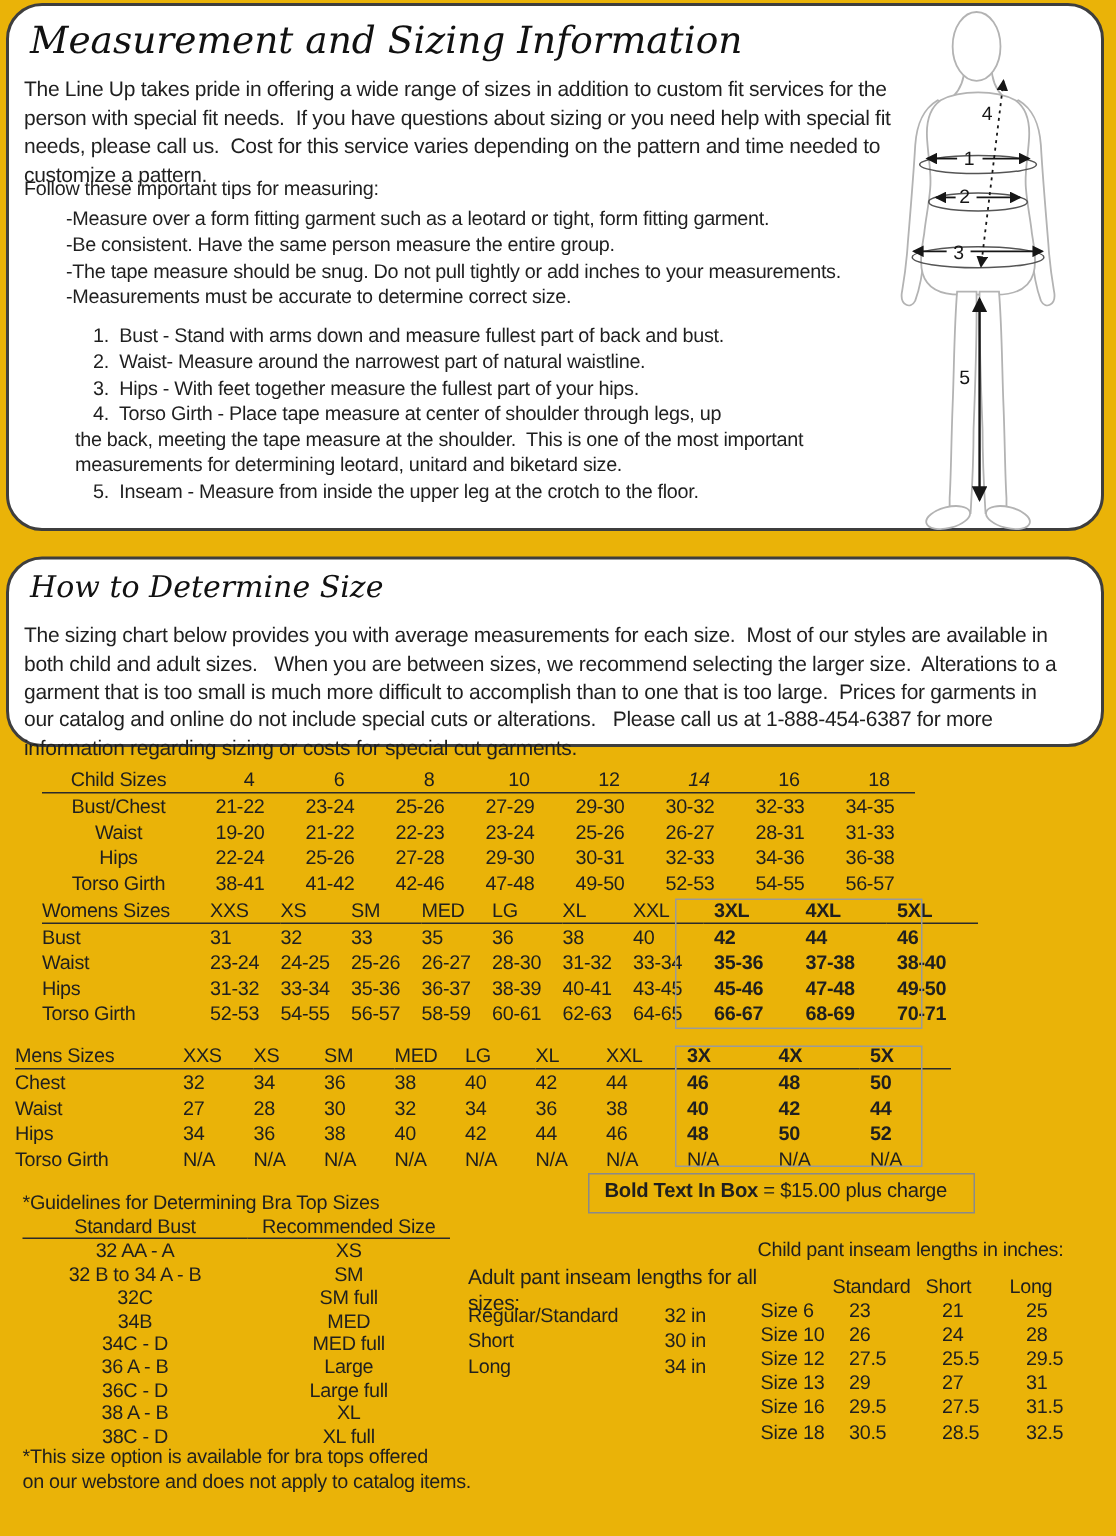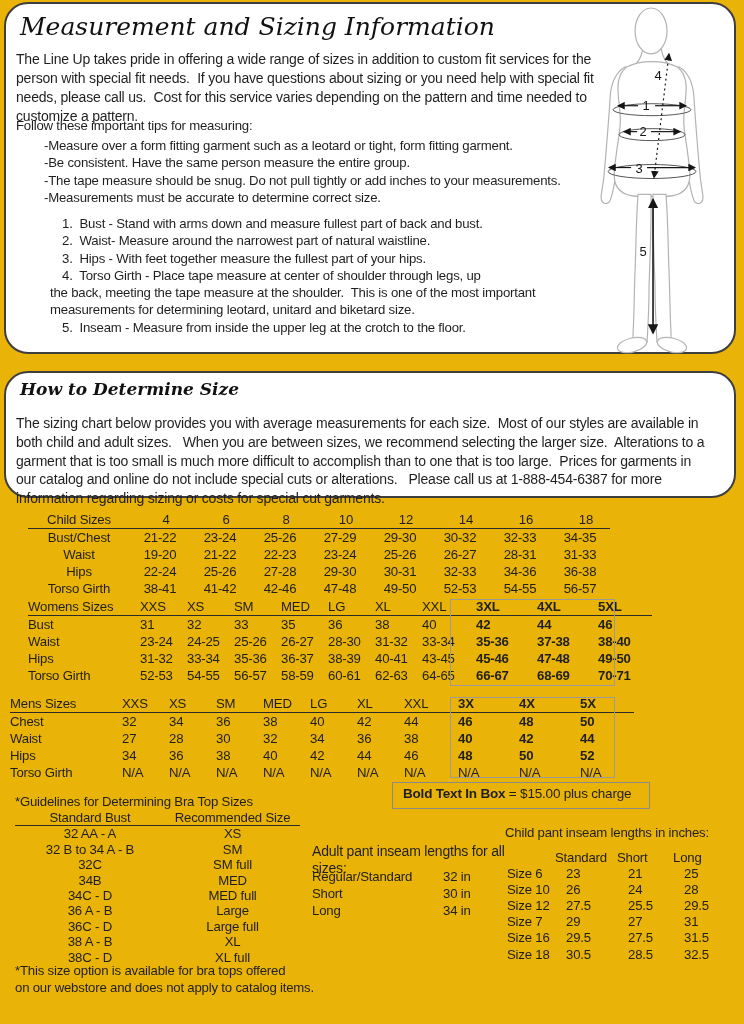--- a/index.html
+++ b/index.html
@@ -91,35 +91,35 @@
         <text x="52" y="106">1</text>
         <text x="49" y="132">2</text>
         <text x="45" y="169">3</text>
         <text x="64" y="76">4</text>
         <text x="49" y="253">5</text>
       </g>
     </svg>
   </section>
 
   <section class="panel" style="left:4px;top:371px;width:732px;height:127px;">
-    <h1 class="script-title" style="left:14px;top:6px;font-size:17px;font-weight:bold;">How to Determine Size</h1>
+    <h1 class="script-title" style="left:14px;top:6px;font-size:20px;">How to Determine Size</h1>
     <p class="bodytext" style="left:10px;top:41px;width:692px;line-height:18.8px;">The sizing chart below provides you with average measurements for each size.  Most of our styles are available in both child and adult sizes.   When you are between sizes, we recommend selecting the larger size.  Alterations to a garment that is too small is much more difficult to accomplish than to one that is too large.  Prices for garments in our catalog and online do not include special cuts or alterations.   Please call us at 1-888-454-6387 for more information regarding sizing or costs for special cut garments.</p>
   </section>
 
   <div id="child-table" class="size-table u-head" style="position:absolute;left:28px;top:511px;text-align:center;">
       <table>
         <tbody>
           <tr class="head">
             <td style="width: 102px;">Child Sizes</td>
             <td style="width: 48px;">4</td>
             <td style="width: 48px;">6</td>
             <td style="width: 48px;">8</td>
             <td style="width: 48px;">10</td>
             <td style="width: 48px;">12</td>
-            <td style="width: 48px;">14</td>
+            <td style="width: 48px; font-style: italic;">14</td>
             <td style="width: 48px;">16</td>
             <td style="width: 48px;">18</td>
           </tr>
           <tr>
             <td>Bust/Chest</td>
             <td>21-22</td>
             <td>23-24</td>
             <td>25-26</td>
             <td>27-29</td>
             <td>29-30</td>
@@ -404,21 +404,21 @@
             <td>24</td>
             <td>28</td>
           </tr>
           <tr>
             <td>Size 12</td>
             <td>27.5</td>
             <td>25.5</td>
             <td>29.5</td>
           </tr>
           <tr>
-            <td>Size 7</td>
+            <td>Size 13</td>
             <td>29</td>
             <td>27</td>
             <td>31</td>
           </tr>
           <tr>
             <td>Size 16</td>
             <td>29.5</td>
             <td>27.5</td>
             <td>31.5</td>
           </tr>

